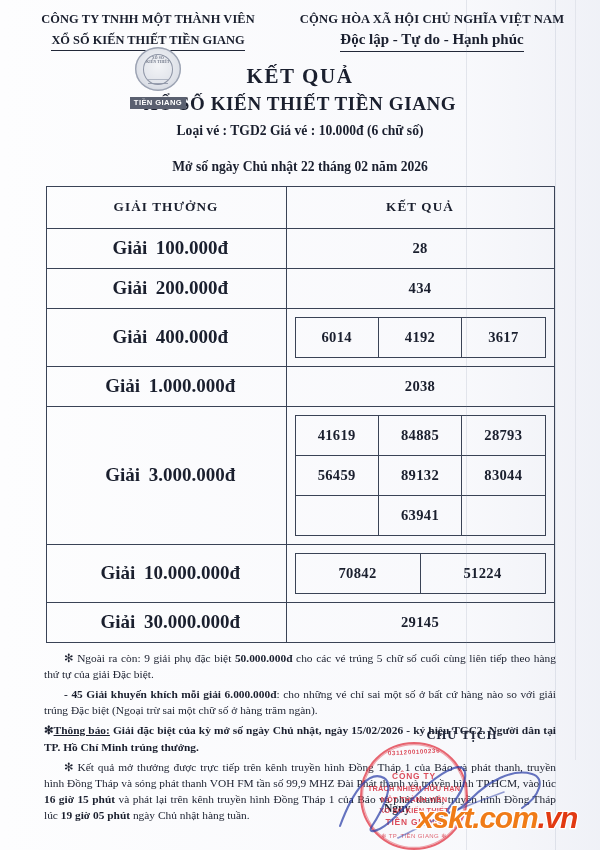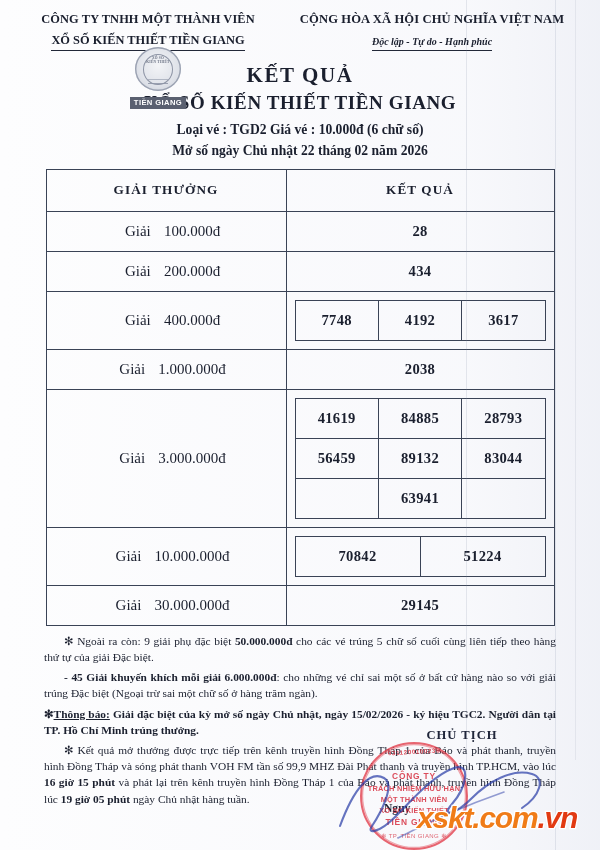--- a/index.html
+++ b/index.html
@@ -33,41 +33,40 @@
     background: rgba(120,130,160,0.17);
   }
   .seam.s1 { left: 466px; }
   .seam.s2 { left: 555px; }
   .seam.s3 { left: 575px; top: 0; height: 760px; background: rgba(120,130,160,0.12); }
 
   
   .hdr {
     display: flex;
     padding: 11px 18px 0 14px;
-    align-items: center;
   }
   .hdr-col {
     text-align: center;
     font-weight: bold;
     line-height: 1.38;
   }
   .hdr-left { width: 268px; }
   .hdr-right { width: 300px; }
   .hdr-line1 {
     font-size: 12.4px;
     letter-spacing: .1px;
   }
   .hdr-line2 {
     font-size: 12.4px;
     display: inline-block;
     border-bottom: 1.3px solid #222838;
     padding-bottom: 1px;
   }
   .hdr-right .hdr-line1 { font-size: 12.6px; }
-  .hdr-right .hdr-line2 { font-size: 10px; font-style: italic; }
+  .hdr-right .hdr-line2 { font-size: 15px; }
 
   
   .emblem-wrap {
     position: absolute;
     left: 121px;
     top: 47px;
     width: 74px;
     text-align: center;
   }
   .emblem-badge {
@@ -138,21 +137,21 @@
   }
   .t-sub {
     font-size: 13.6px;
     font-weight: bold;
     margin-top: 6px;
     line-height: 1.35;
   }
   .t-sub2 {
     font-size: 13.6px;
     font-weight: bold;
-    margin-top: 2px;
+    margin-top: 18px;
     line-height: 1.35;
   }
 
   
   table.results {
     width: 508px;
     margin: 9px auto 0 auto;
     border-collapse: collapse;
     table-layout: fixed;
   }
@@ -163,22 +162,22 @@
     vertical-align: middle;
   }
   th.head {
     font-size: 13.2px;
     font-weight: bold;
     letter-spacing: 1.1px;
     height: 25px;
   }
   td.prize {
     text-align: left;
-    font-size: 15px;
-    font-weight: normal;
+    font-size: 19px;
+    font-weight: bold;
     height: 23px;
     padding: 0 0 0 7px;
     white-space: nowrap;
   }
   td.prize .lbl { display: inline-block; width: 52px; }
   td.prize .amt { display: inline-block; }
   .num {
     font-size: 14.6px;
     font-weight: bold;
     letter-spacing: .3px;
@@ -367,21 +366,21 @@
         <td class="res-cell num">434</td>
       </tr>
       <tr>
         <td class="prize">
           <span class="lbl">Giải</span><span class="amt">400.000đ</span>
         </td>
         <td class="res-cell">
           <table class="sub-table">
               <tbody>
                 <tr>
-            <td class="num">7748</td>
+            <td class="num">6014</td>
             <td class="num">4192</td>
             <td class="num">3617</td>
           </tr>
               </tbody>
             </table>
         </td>
       </tr>
       <tr>
         <td class="prize">
           <span class="lbl">Giải</span><span class="amt">1.000.000đ</span>

